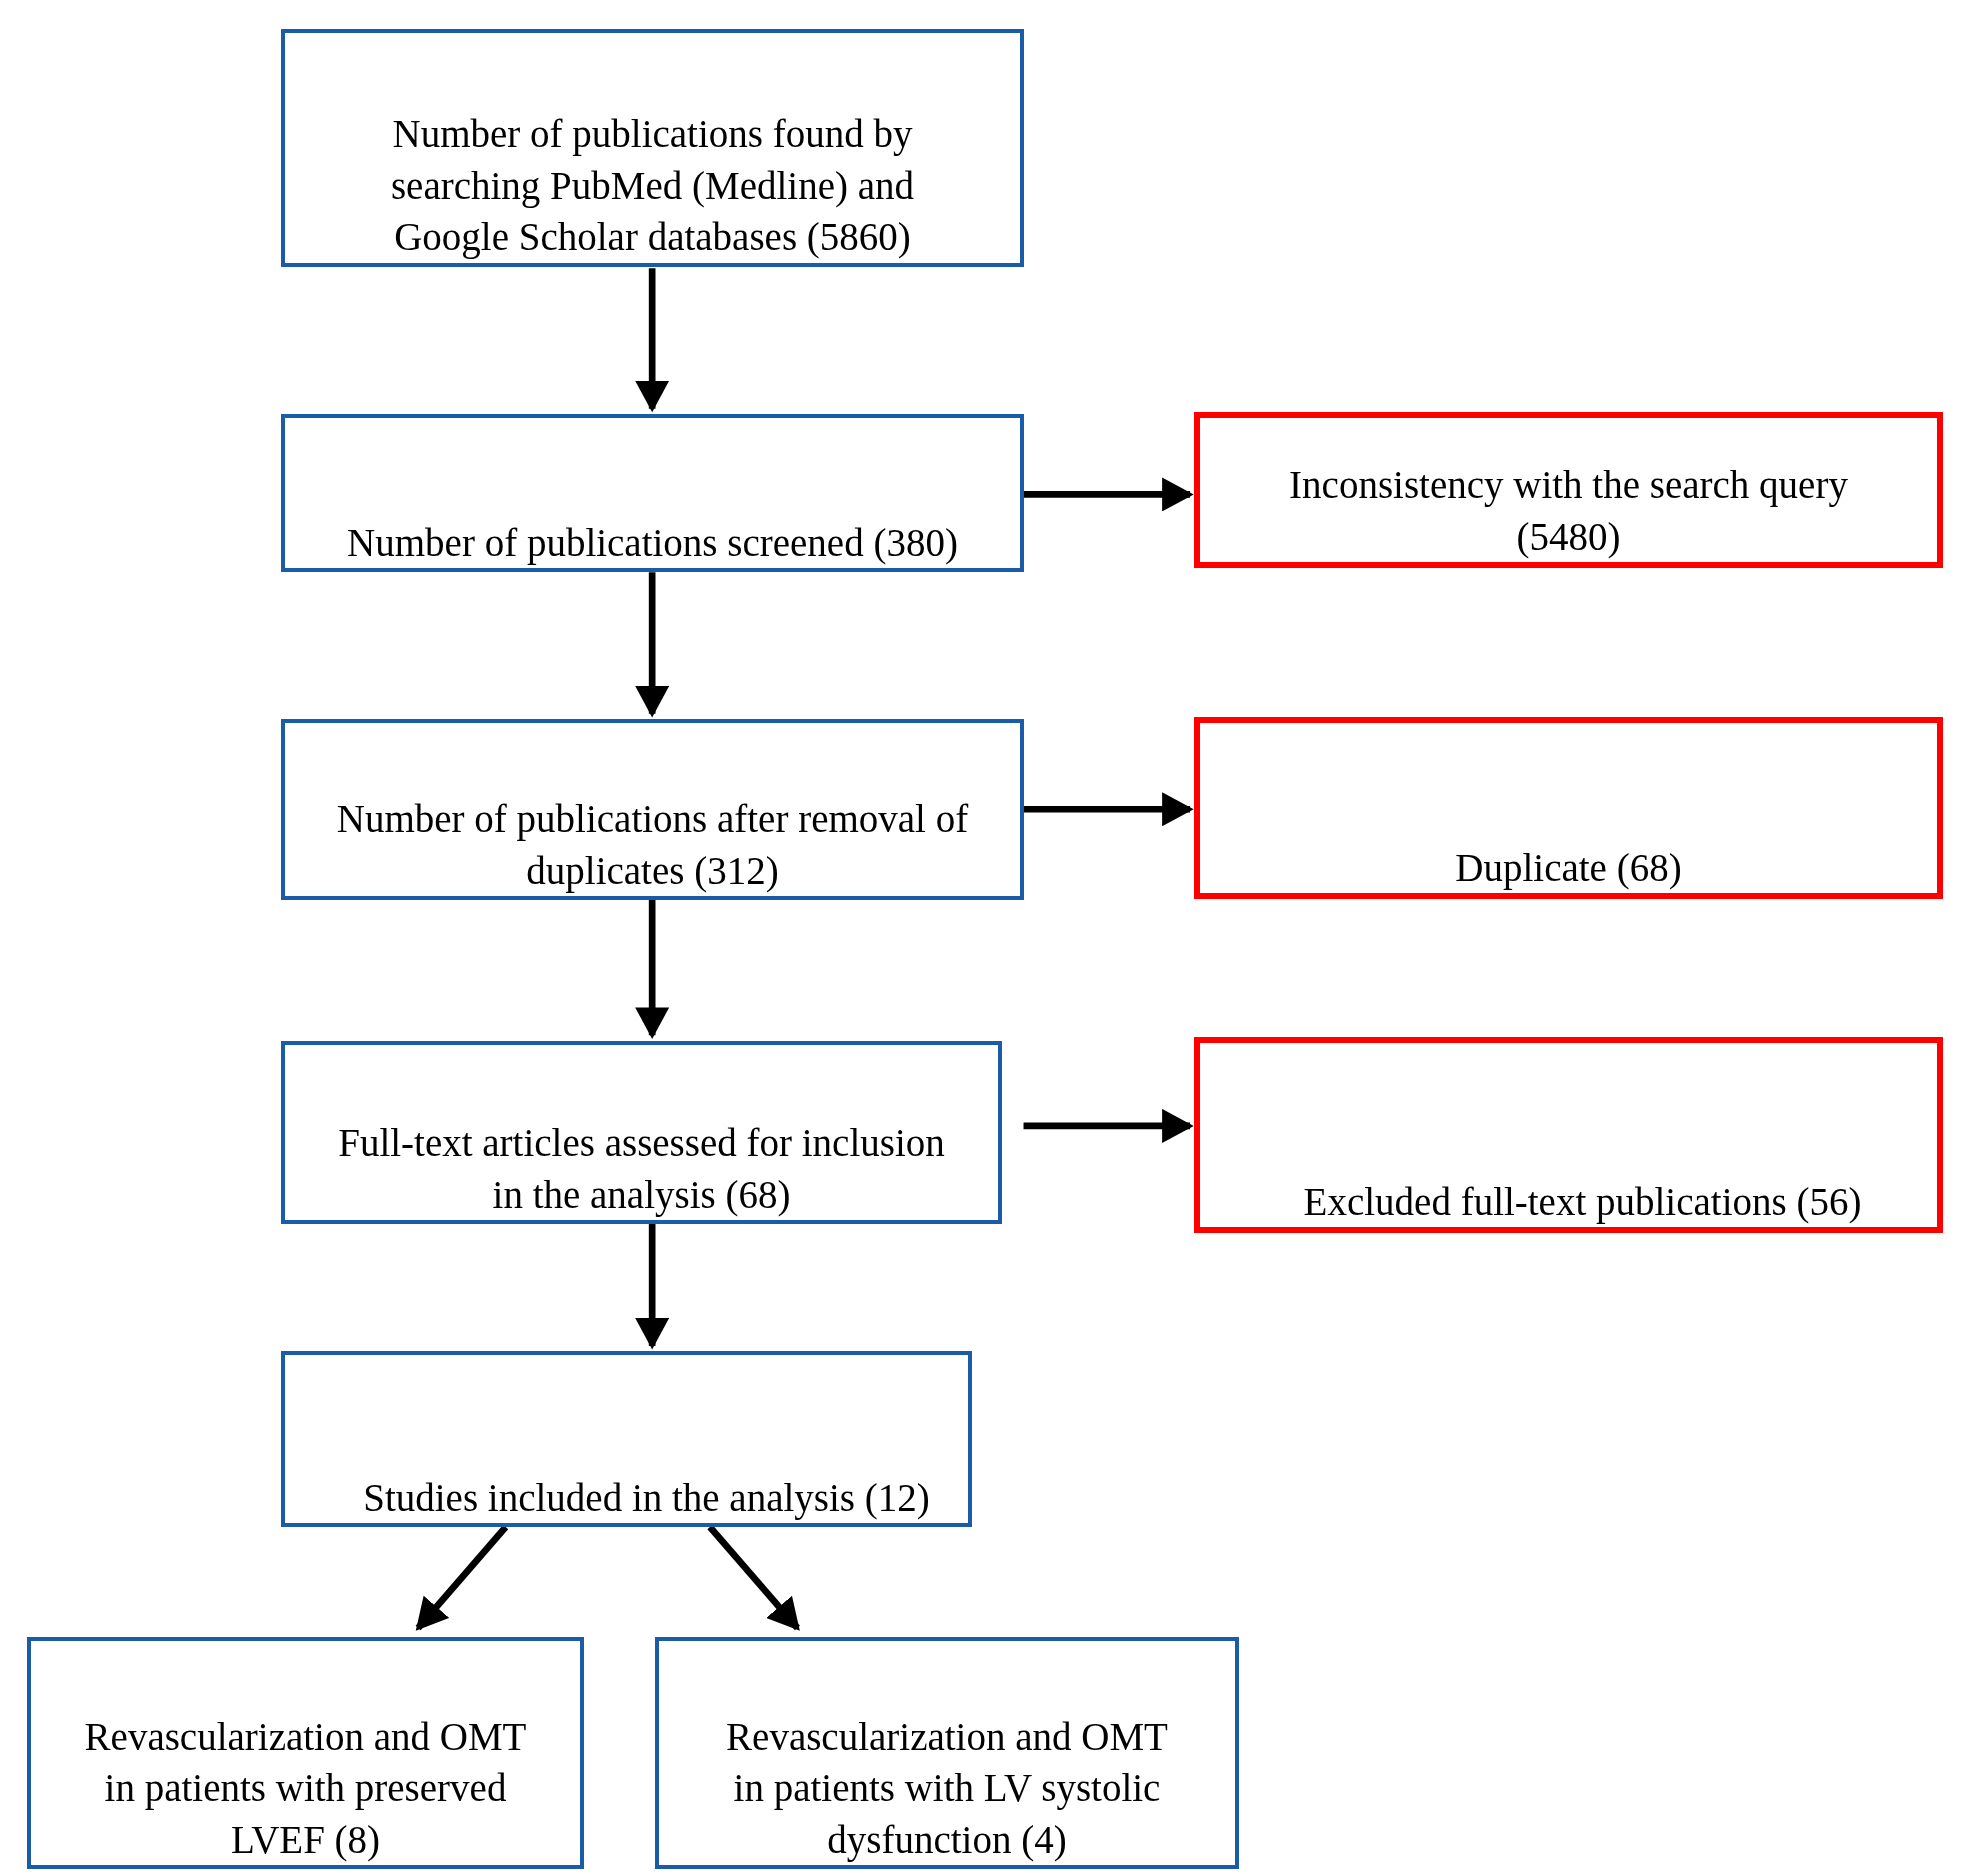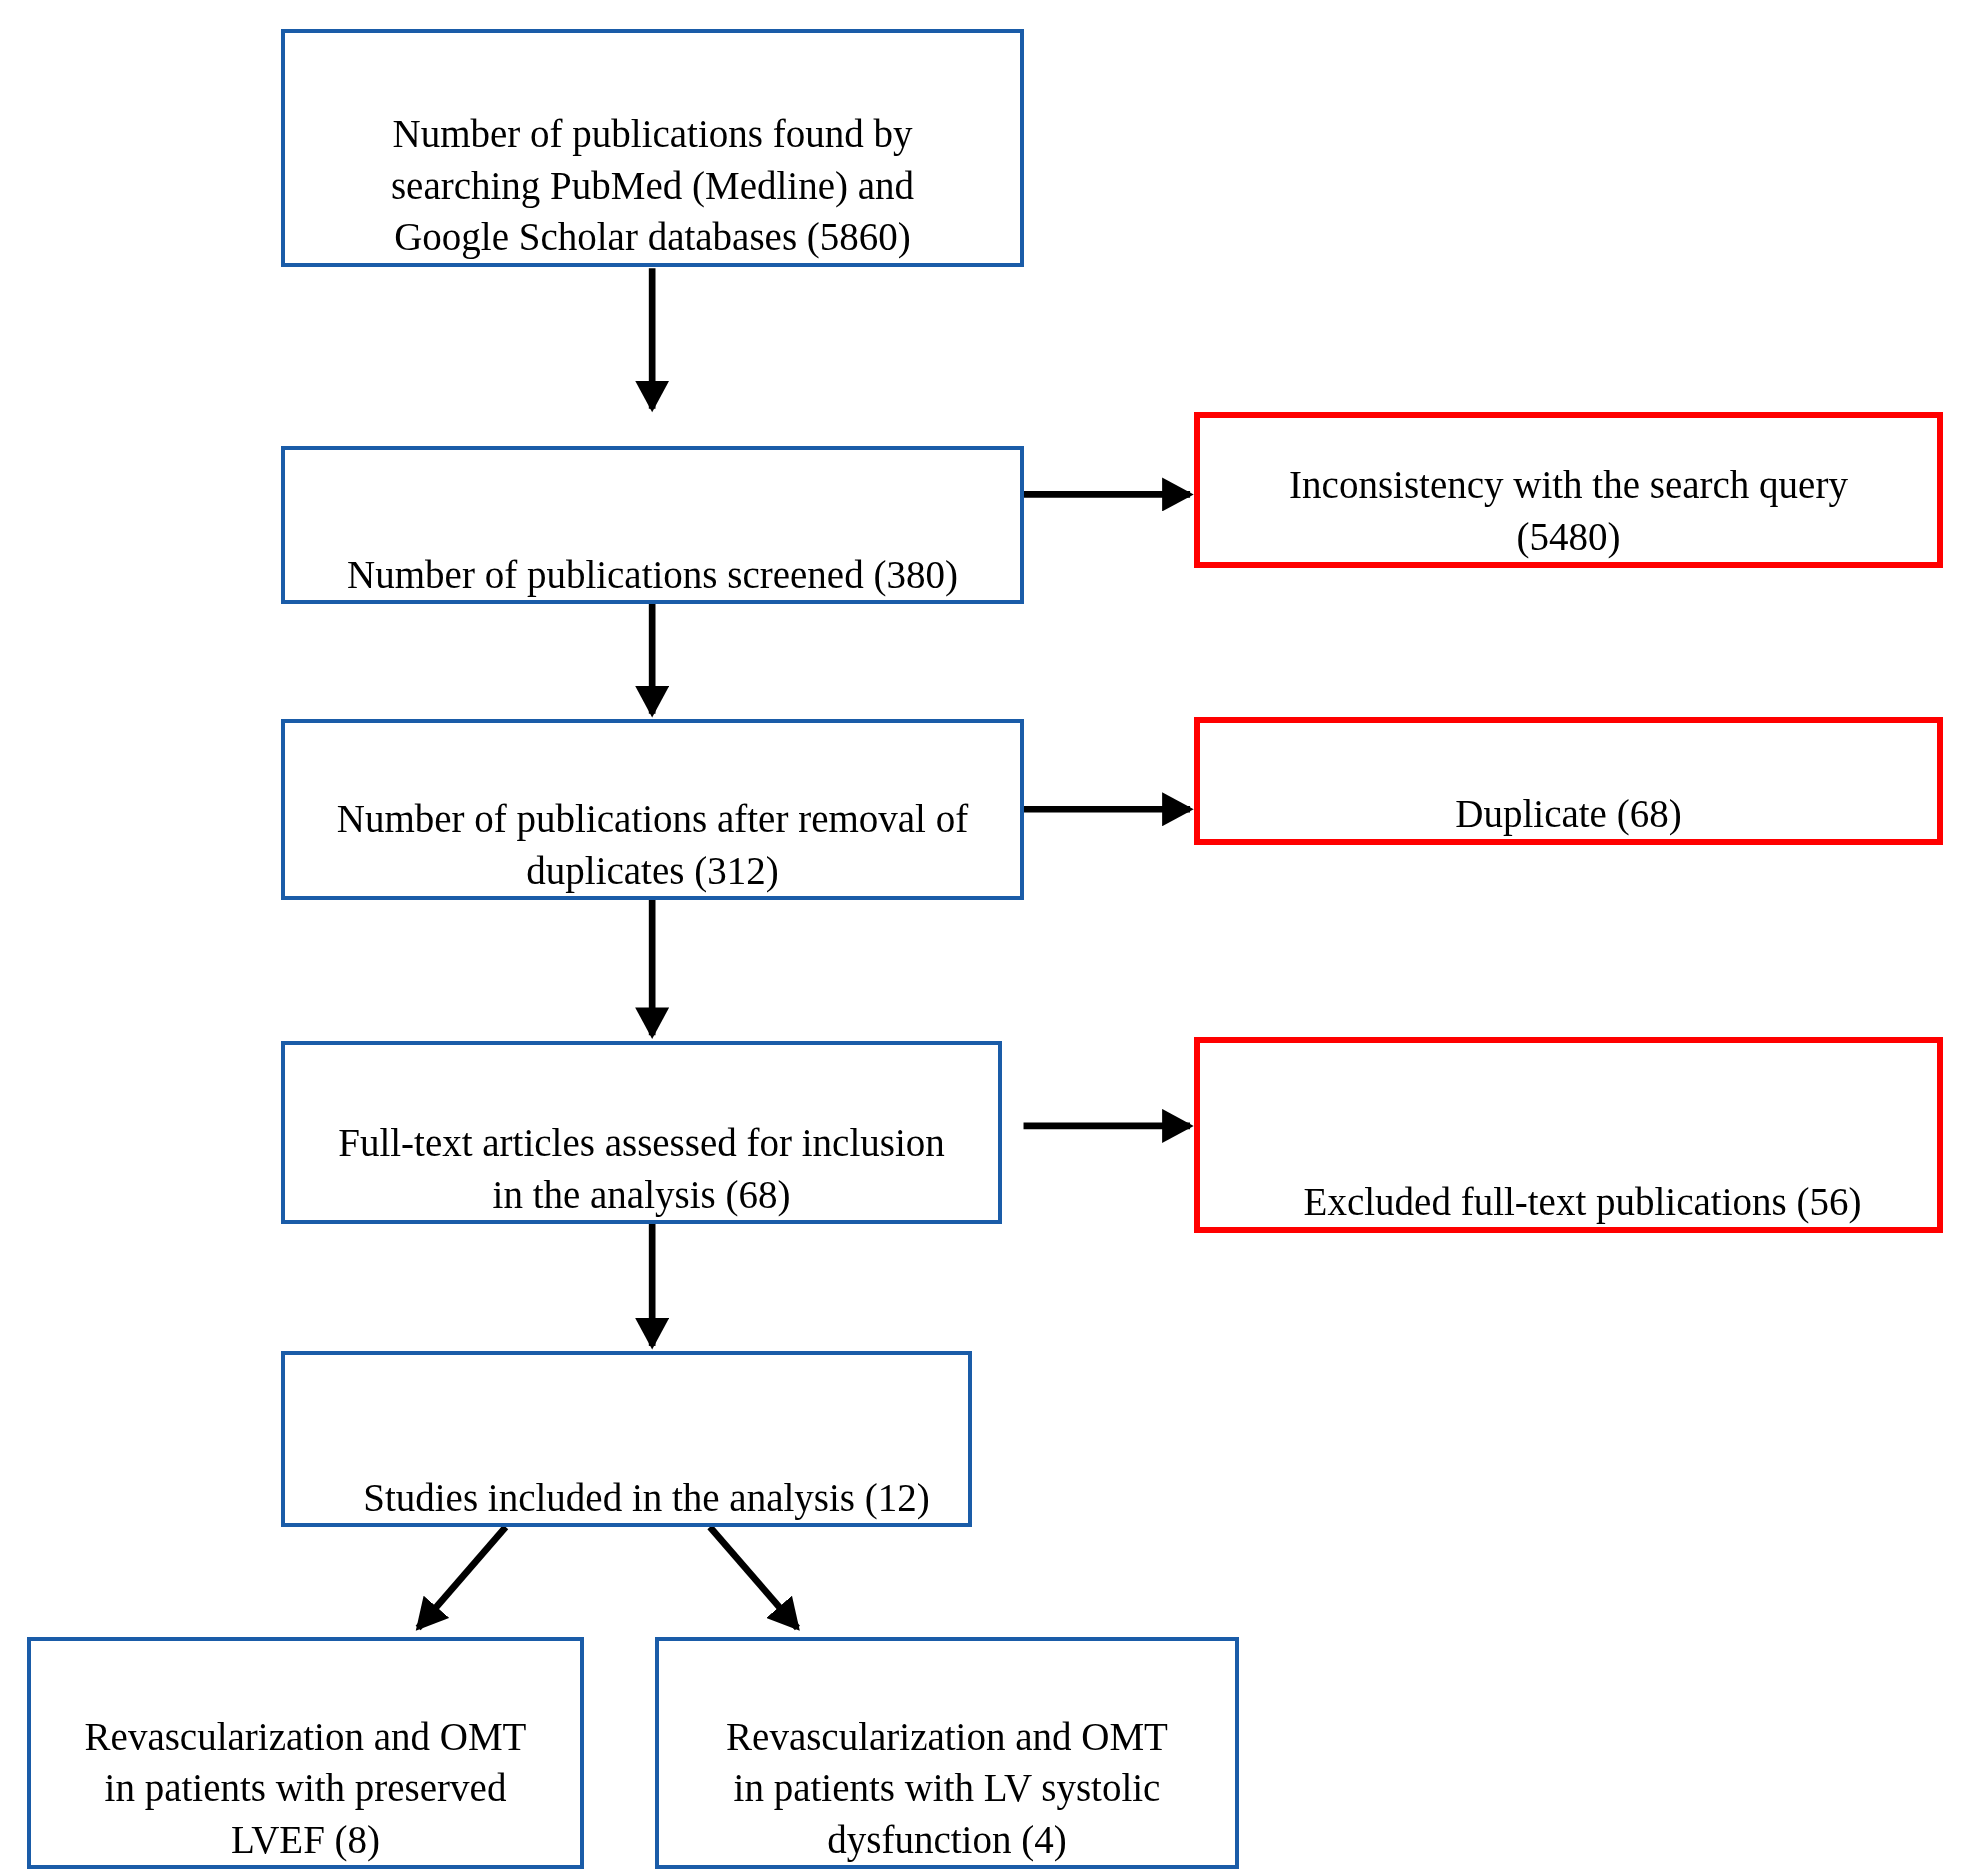--- a/index.html
+++ b/index.html
@@ -81,21 +81,21 @@
     <line class="arrow-shaft" x1="832" y1="2512" x2="688" y2="2678" marker-end="url(#ah)"></line>
     <line class="arrow-shaft" x1="1168" y1="2512" x2="1312" y2="2678" marker-end="url(#ah)"></line>
   </svg>
 
   <div class="box blue" style="left:281px; top:28.6px; width:743px; height:238px;">
     <div class="label">Number of publications found by
 searching PubMed (Medline) and
 Google Scholar databases (5860)</div>
   </div>
 
-  <div class="box blue" style="left:281px; top:414px; width:743px; height:158px;margin-top:32px;">
+  <div class="box blue" style="left:281px; top:414px; width:743px; height:158px;">
     <div class="label">Number of publications screened (380)</div>
   </div>
 
   <div class="box blue" style="left:281px; top:719px; width:743px; height:181px;">
     <div class="label">Number of publications after removal of
 duplicates (312)</div>
   </div>
 
   <div class="box blue" style="left:281px; top:1041px; width:721px; height:183px;">
     <div class="label">Full-text articles assessed for inclusion
@@ -104,21 +104,21 @@
 
   <div class="box blue" style="left:281px; top:1351px; width:691px; height:176px;padding-left:40px;">
     <div class="label">Studies included in the analysis (12)</div>
   </div>
 
   <div class="box red" style="left:1194px; top:412px; width:749px; height:156px;">
     <div class="label">Inconsistency with the search query
 (5480)</div>
   </div>
 
-  <div class="box red" style="left:1194px; top:717px; width:749px; height:128px;">
+  <div class="box red" style="left:1194px; top:717px; width:749px; height:182px;">
     <div class="label">Duplicate (68)</div>
   </div>
 
   <div class="box red" style="left:1194px; top:1037px; width:749px; height:196px;padding-left:28px;">
     <div class="label">Excluded full-text publications (56)</div>
   </div>
 
   <div class="box blue" style="left:27px; top:1637px; width:557px; height:232px;">
     <div class="label">Revascularization and OMT
 in patients with preserved

